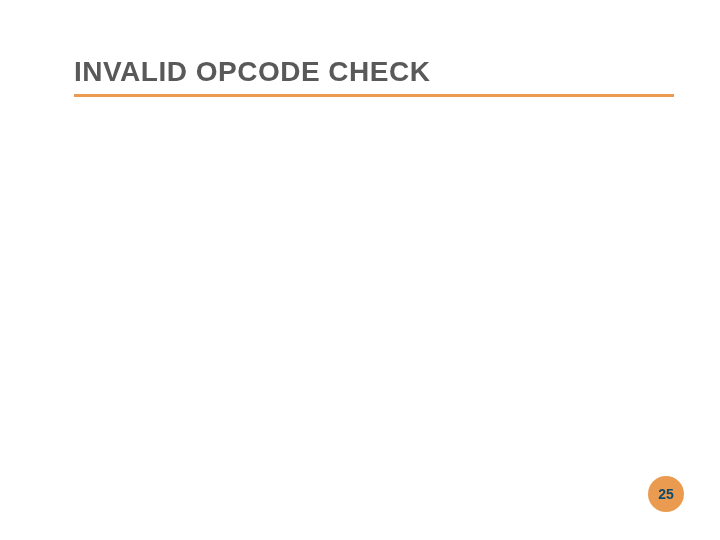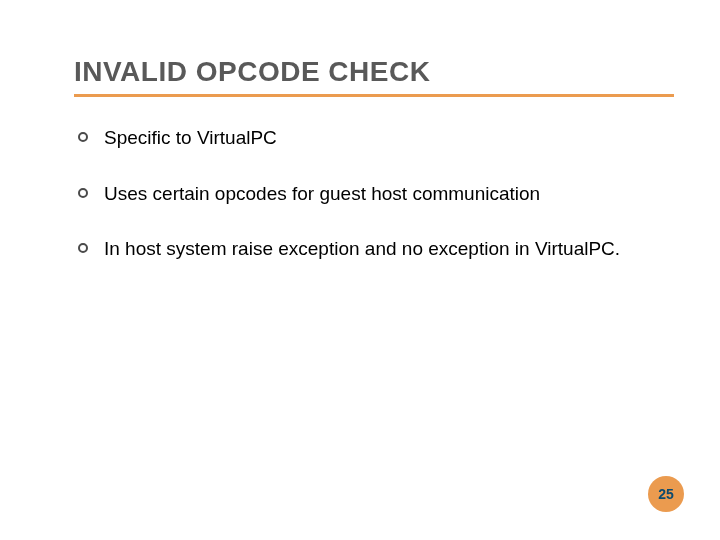--- a/index.html
+++ b/index.html
@@ -76,31 +76,17 @@
       font-weight: bold;
     }
   </style>
 </head>
 <body>
 
 <div class="slide-container">
   <h1 class="title">INVALID OPCODE CHECK</h1>
   <div class="accent-line"></div>
 
-  <ul class="bullet-list">
-    <li class="bullet-item">
-      <span class="bullet-icon"></span>
-      <span class="bullet-text">Specific to VirtualPC</span>
-    </li>
-    <li class="bullet-item">
-      <span class="bullet-icon"></span>
-      <span class="bullet-text">Uses certain opcodes for guest host communication</span>
-    </li>
-    <li class="bullet-item">
-      <span class="bullet-icon"></span>
-      <span class="bullet-text">In host system raise exception and no exception in VirtualPC.</span>
-    </li>
-  </ul>
 
   <div class="page-badge">
     <span>25</span>
   </div>
 </div>
 
 </body></html>

